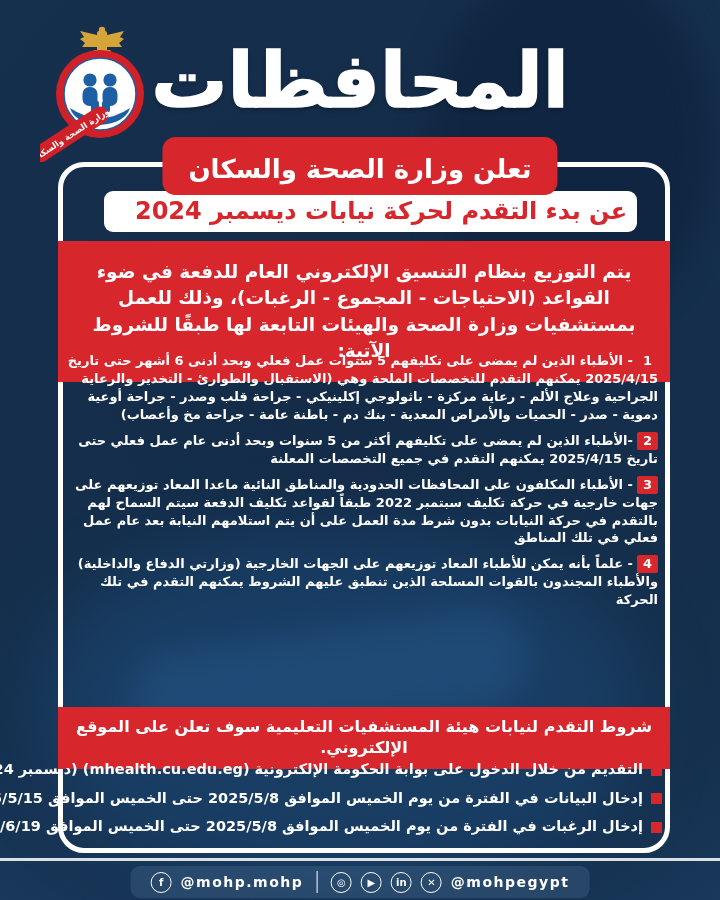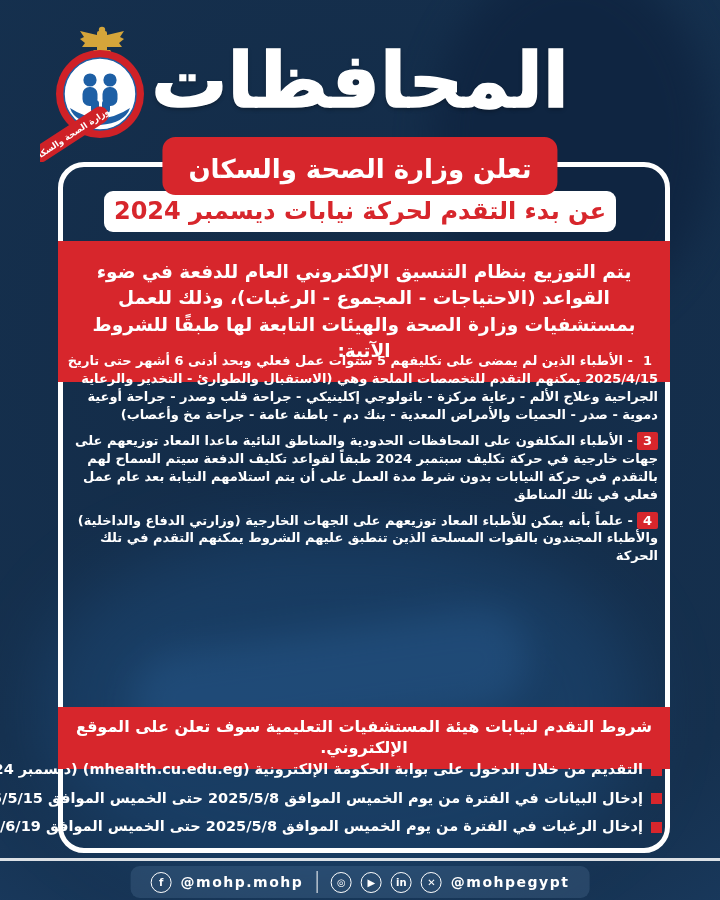--- a/index.html
+++ b/index.html
@@ -23,21 +23,21 @@
   
   .banner-ministry{position:absolute;top:137px;left:50%;transform:translateX(-50%);
     background:#d7262c;color:#ffffff;font-weight:bold;font-size:26px;line-height:1;
     padding:19px 26px 13px;border-radius:13px;z-index:4;white-space:nowrap;}
   
   .frame{position:absolute;left:58px;top:162px;width:612px;height:691px;border:5px solid #ffffff;
     border-radius:26px;box-sizing:border-box;z-index:1;}
   
   .pill-subtitle{position:absolute;top:191px;left:104px;width:512px;height:41px;background:#ffffff;
     color:#d7262c;font-weight:bold;font-size:24px;line-height:41px;text-align:center;border-radius:9px;
-    z-index:3;white-space:nowrap;}
+    z-index:3;white-space:nowrap;padding-left:21px;}
   
   .intro{position:absolute;top:241px;left:58px;width:612px;box-sizing:border-box;background:#d7262c;
     color:#ffffff;font-weight:bold;font-size:18.5px;line-height:1.42;text-align:center;
     padding:18px 14px;direction:rtl;z-index:2;}
   
   .items{position:absolute;top:352px;left:66px;width:592px;height:352px;overflow:hidden;
     direction:rtl;text-align:right;color:#ffffff;font-weight:bold;font-size:13px;line-height:1.38;z-index:2;}
   .item{margin-bottom:8px;}
   .num-badge{display:inline-block;background:#d7262c;color:#ffffff;padding:0 6px;margin-left:4px;
     border-radius:2px;}
@@ -106,21 +106,22 @@
   <div class="frame"></div>
 
   <div class="banner-ministry">تعلن وزارة الصحة والسكان</div>
 
   <div class="pill-subtitle">عن بدء التقدم لحركة نيابات ديسمبر 2024</div>
 
   <div class="intro">يتم التوزيع بنظام التنسيق الإلكتروني العام للدفعة في ضوء القواعد (الاحتياجات - المجموع - الرغبات)، وذلك للعمل بمستشفيات وزارة الصحة والهيئات التابعة لها طبقًا للشروط الآتية:</div>
 
   <div class="items">
     <div class="item"><span class="num-badge">1</span><span>- الأطباء الذين لم يمضى على تكليفهم 5 سنوات عمل فعلي وبحد أدنى 6 أشهر حتى تاريخ 2025/4/15 يمكنهم التقدم للتخصصات الملحة وهي (الاستقبال والطوارئ - التخدير والرعاية الجراحية وعلاج الألم - رعاية مركزة - باثولوجي إكلينيكي - جراحة قلب وصدر - جراحة أوعية دموية - صدر - الحميات والأمراض المعدية - بنك دم - باطنة عامة - جراحة مخ وأعصاب)</span></div>
-    <div class="item"><span class="num-badge">3</span><span>- الأطباء المكلفون على المحافظات الحدودية والمناطق النائية ماعدا المعاد توزيعهم على جهات خارجية في حركة تكليف سبتمبر 2024 طبقاً لقواعد تكليف الدفعة سيتم السماح لهم بالتقدم في حركة النيابات بدون شرط مدة العمل على أن يتم استلامهم النيابة بعد عام عمل فعلي في تلك المناطق</span></div>
+    <div class="item"><span class="num-badge">2</span><span>-الأطباء الذين لم يمضى على تكليفهم أكثر من 5 سنوات وبحد أدنى عام عمل فعلي حتى تاريخ 2025/4/15 يمكنهم التقدم في جميع التخصصات المعلنة</span></div>
+    <div class="item"><span class="num-badge">3</span><span>- الأطباء المكلفون على المحافظات الحدودية والمناطق النائية ماعدا المعاد توزيعهم على جهات خارجية في حركة تكليف سبتمبر 2022 طبقاً لقواعد تكليف الدفعة سيتم السماح لهم بالتقدم في حركة النيابات بدون شرط مدة العمل على أن يتم استلامهم النيابة بعد عام عمل فعلي في تلك المناطق</span></div>
     <div class="item"><span class="num-badge">4</span><span>- علماً بأنه يمكن للأطباء المعاد توزيعهم على الجهات الخارجية (وزارتي الدفاع والداخلية) والأطباء المجندون بالقوات المسلحة الذين تنطبق عليهم الشروط يمكنهم التقدم في تلك الحركة</span></div>
   </div>
 
   <div class="banner-teaching">شروط التقدم لنيابات هيئة المستشفيات التعليمية سوف تعلن على الموقع الإلكتروني.</div>
 
   <div class="schedule">
     <div class="sched-row"><span class="bullet-sq"></span><span>التقديم من خلال الدخول على بوابة الحكومة الإلكترونية (mhealth.cu.edu.eg) (ديسمبر 2024)</span></div>
     <div class="sched-row"><span class="bullet-sq"></span><span>إدخال البيانات في الفترة من يوم الخميس الموافق 2025/5/8 حتى الخميس الموافق 2025/5/15</span></div>
     <div class="sched-row"><span class="bullet-sq"></span><span>إدخال الرغبات في الفترة من يوم الخميس الموافق 2025/5/8 حتى الخميس الموافق 2025/6/19</span></div>
   </div>

